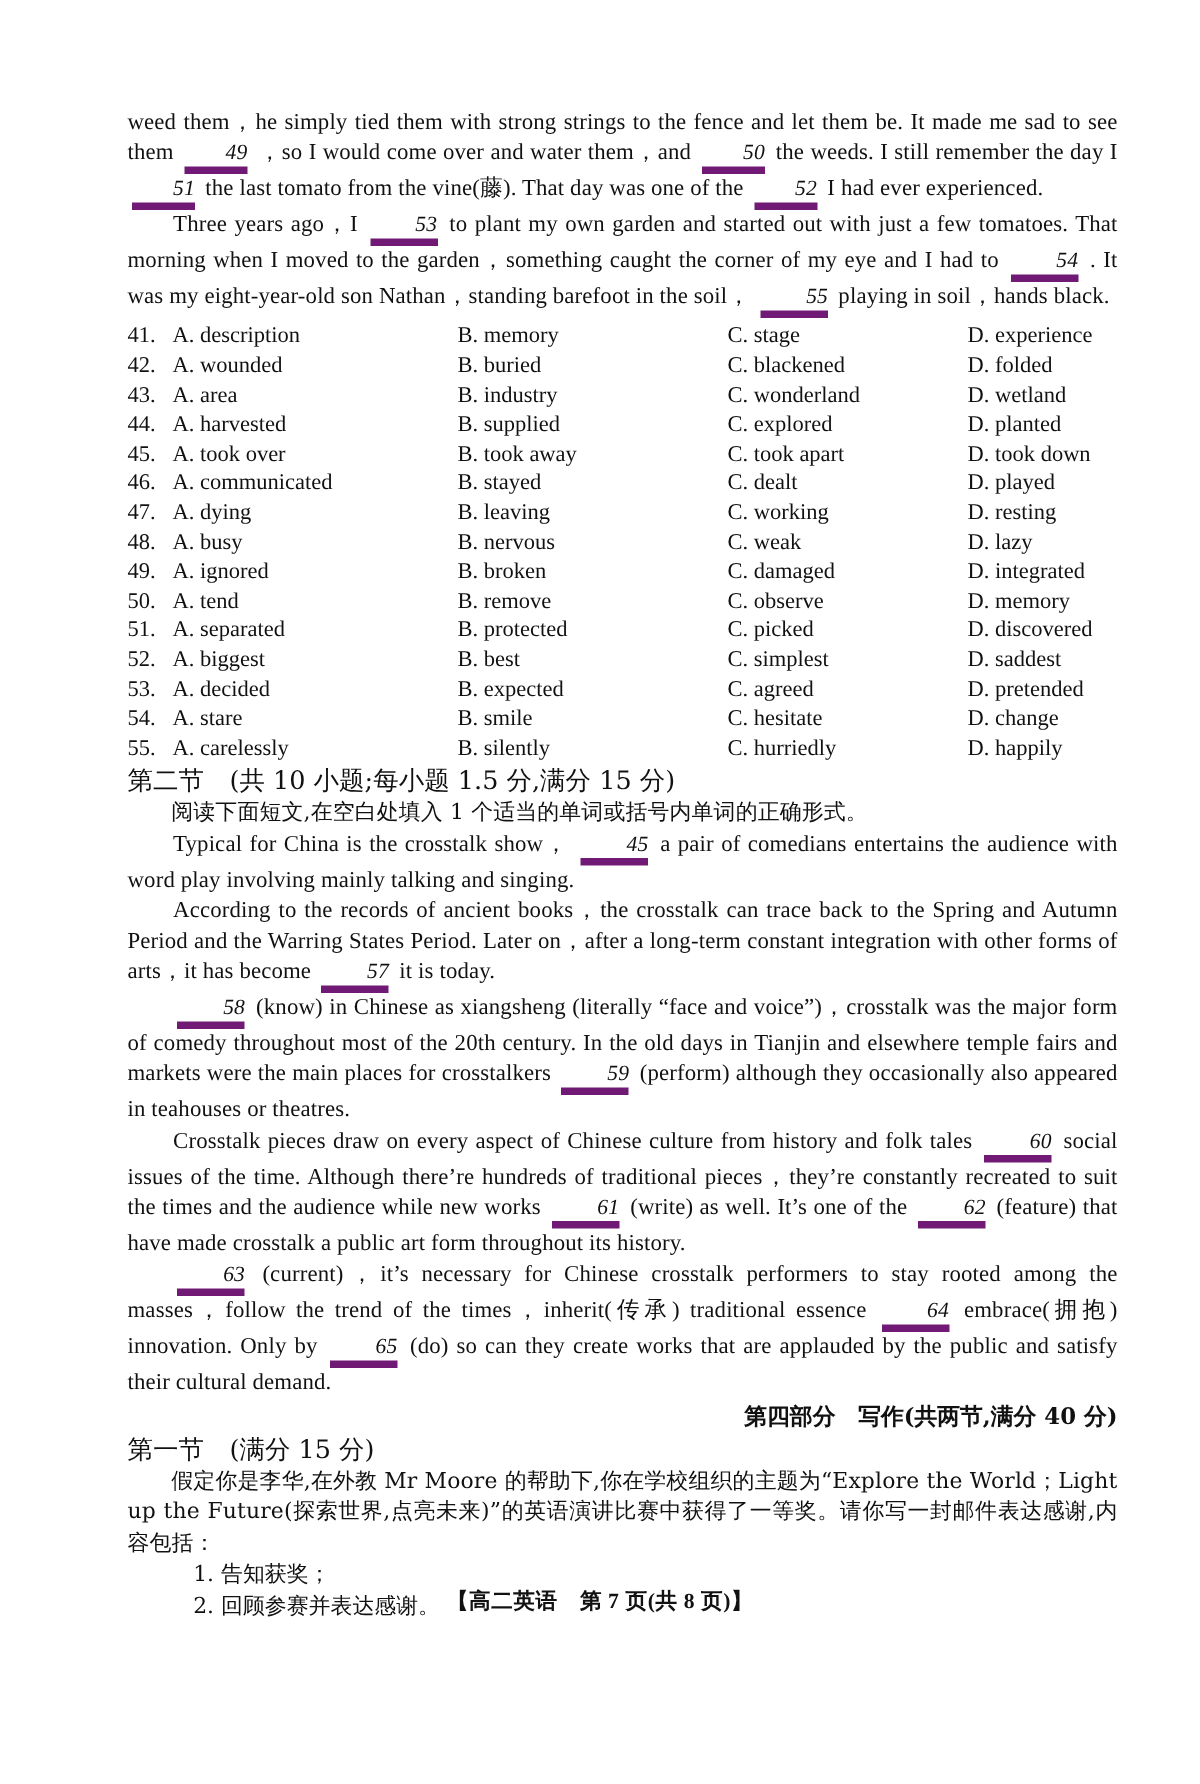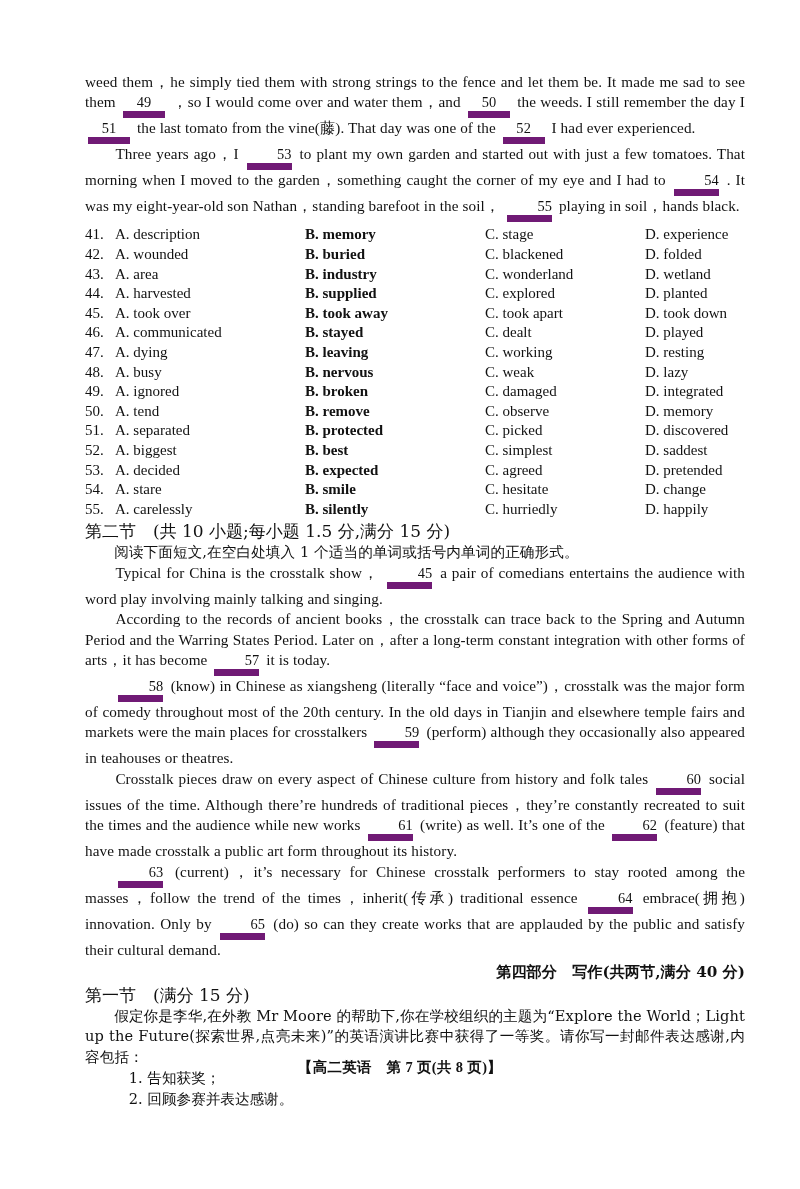--- a/index.html
+++ b/index.html
@@ -33,43 +33,44 @@
   .para.indent { text-indent: 2.0em; }
   .cn {
     font-family: "DejaVu Serif", "Liberation Serif", serif;
     font-size: 14.6px;
   }
 
   
   .blk {
     display: inline-block;
     min-width: 42px;
-    text-align: center;
-    border-bottom: 7px solid #701a75;
+    text-align: right;
+    border-bottom: 5px solid #701a75;
     line-height: 17px;
     margin: 0 3px;
     font-size: 14.4px;
+    font-style: italic;
   }
 
   
   .options {
     margin-top: 3px;
   }
   .opt-row {
     display: flex;
     font-size: 15px;
     line-height: 19.6px;
     white-space: nowrap;
   }
   .opt-num {
     width: 30px;
     flex: 0 0 30px;
   }
   .opt-a { width: 190px; flex: 0 0 190px; }
-  .opt-b { width: 180px; flex: 0 0 180px; font-weight: bold; }
+  .opt-b { width: 180px; flex: 0 0 180px; }
   .opt-c { width: 160px; flex: 0 0 160px; }
   .opt-d { flex: 1 1 auto; }
 
   
   .sec-head {
     font-family: "DejaVu Serif", "Liberation Serif", serif;
     font-size: 17px;
     line-height: 21px;
     margin: 2px 0 0 0;
   }

